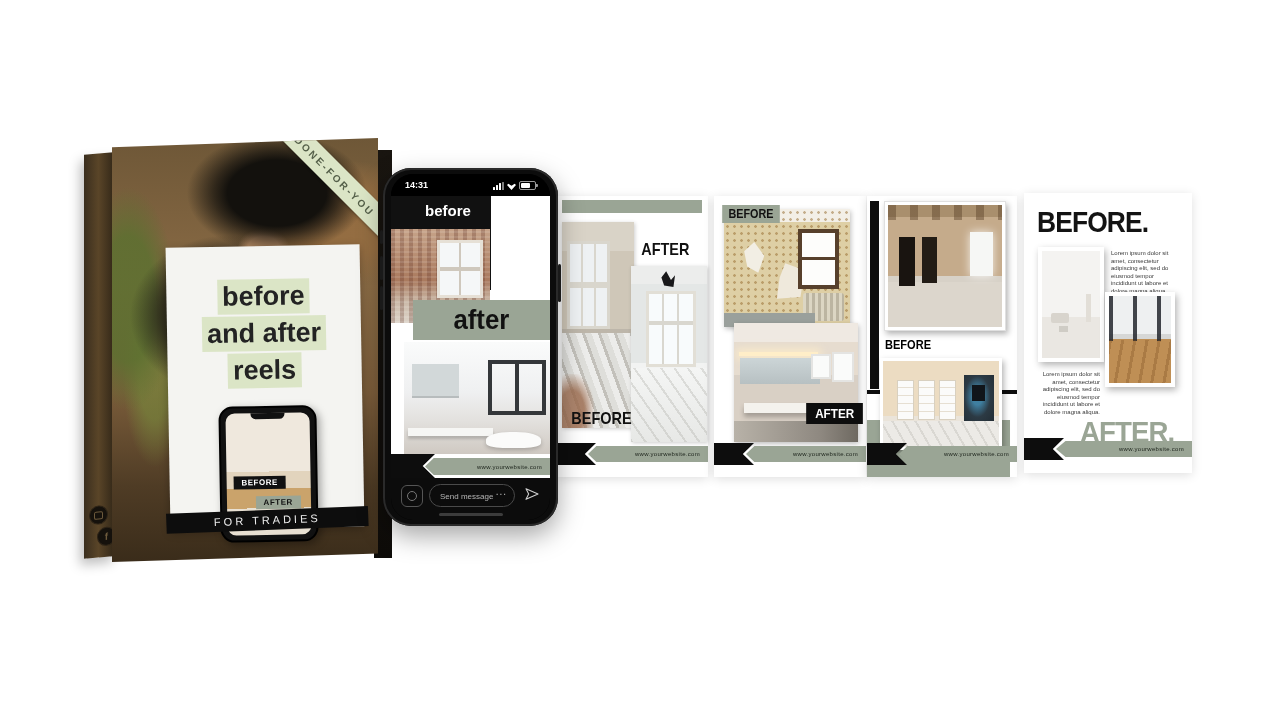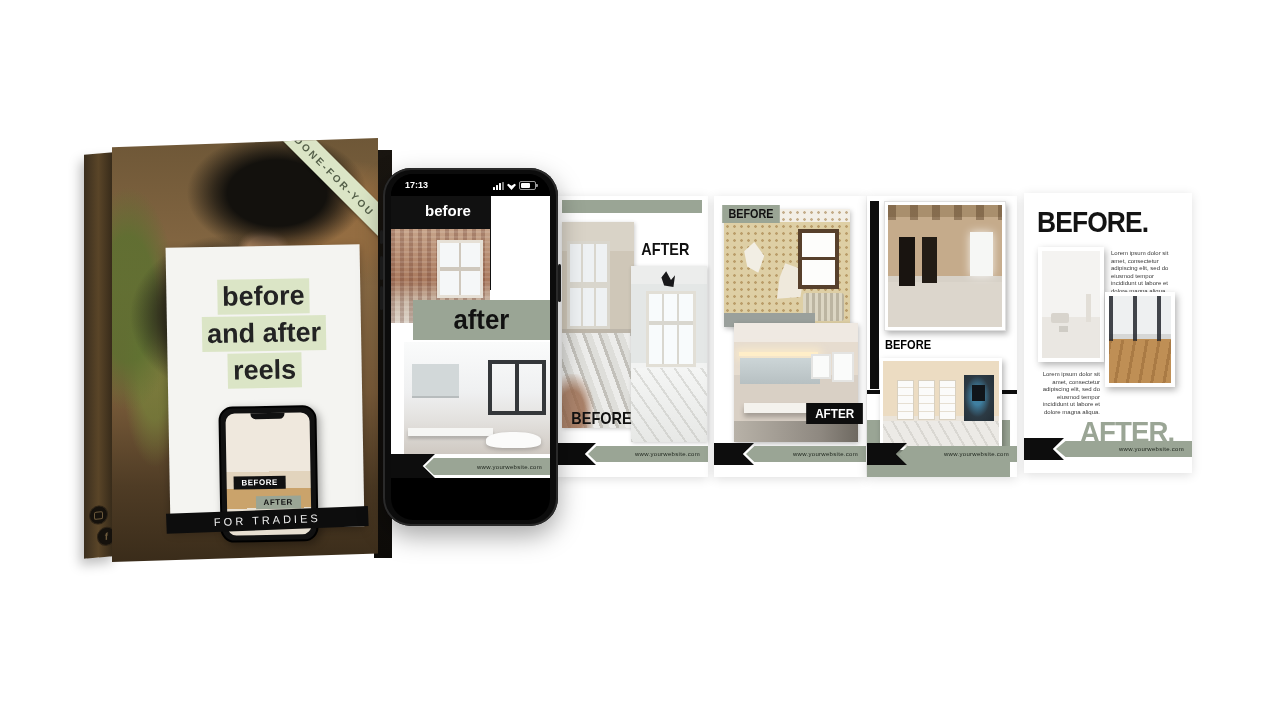--- a/index.html
+++ b/index.html
@@ -294,21 +294,21 @@
     </div>
   </div>
 
   <div class="phone">
     <div class="pbtn l1"></div>
     <div class="pbtn l2"></div>
     <div class="pbtn l3"></div>
     <div class="pbtn r1"></div>
     <div class="screen">
       <div class="statusbar">
-        <span class="time">17:13</span>
+        <span class="time">14:31</span>
         <span class="sicons">
           <span class="sig">
               <i></i>
               <i></i>
               <i></i>
               <i></i>
             </span>
           <span class="wifi"></span>
           <span class="batt"></span>
         </span>
@@ -328,20 +328,31 @@
             <div class="win"></div>
             <div class="vanity"></div>
             <div class="tub"></div>
         </div>
         <div class="webbar">
           <div class="flag"></div>
           <div class="arrowbar">
             <span>www.yourwebsite.com</span>
           </div>
         </div>
+      </div>
+      <div class="chin">
+        <div class="cam"></div>
+        <div class="sendpill">
+          <input class="send-input" readonly="" placeholder="Send message" style="">
+          <span class="dots">...</span>
+        </div>
+        <svg class="sendplane" viewBox="0 0 24 24">
+          <path d="M3 4 L21 12 L3 20 L7 12 Z" fill="none" stroke="#cfcfcf" stroke-width="1.6" stroke-linejoin="round"></path>
+        </svg>
+        <div class="homebar"></div>
       </div>
     </div>
   </div>
 
   <div class="tcard c1">
     <div class="topbar sagebar"></div>
     <div class="photo p-construct ph-construct">
       <div class="win"></div>
         <div class="floor"></div>
         <div class="rust"></div>

